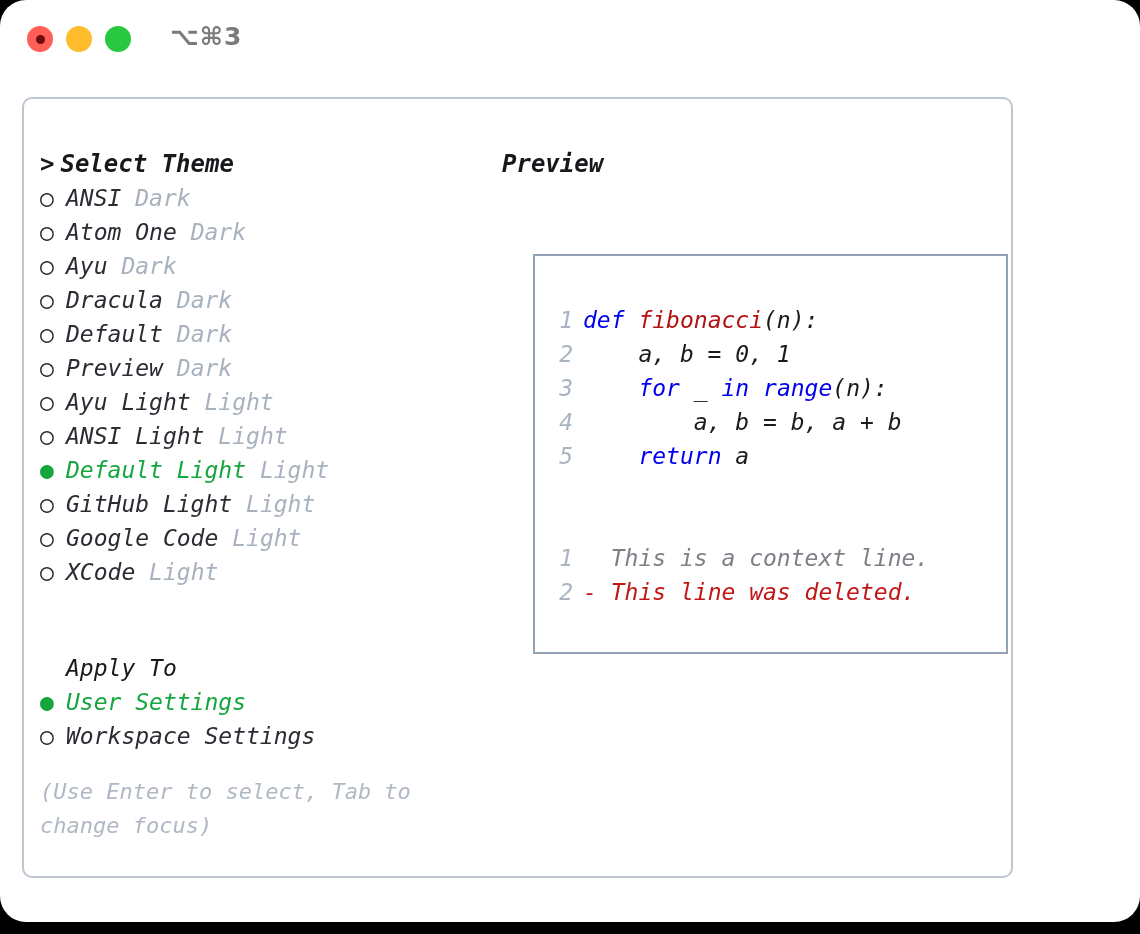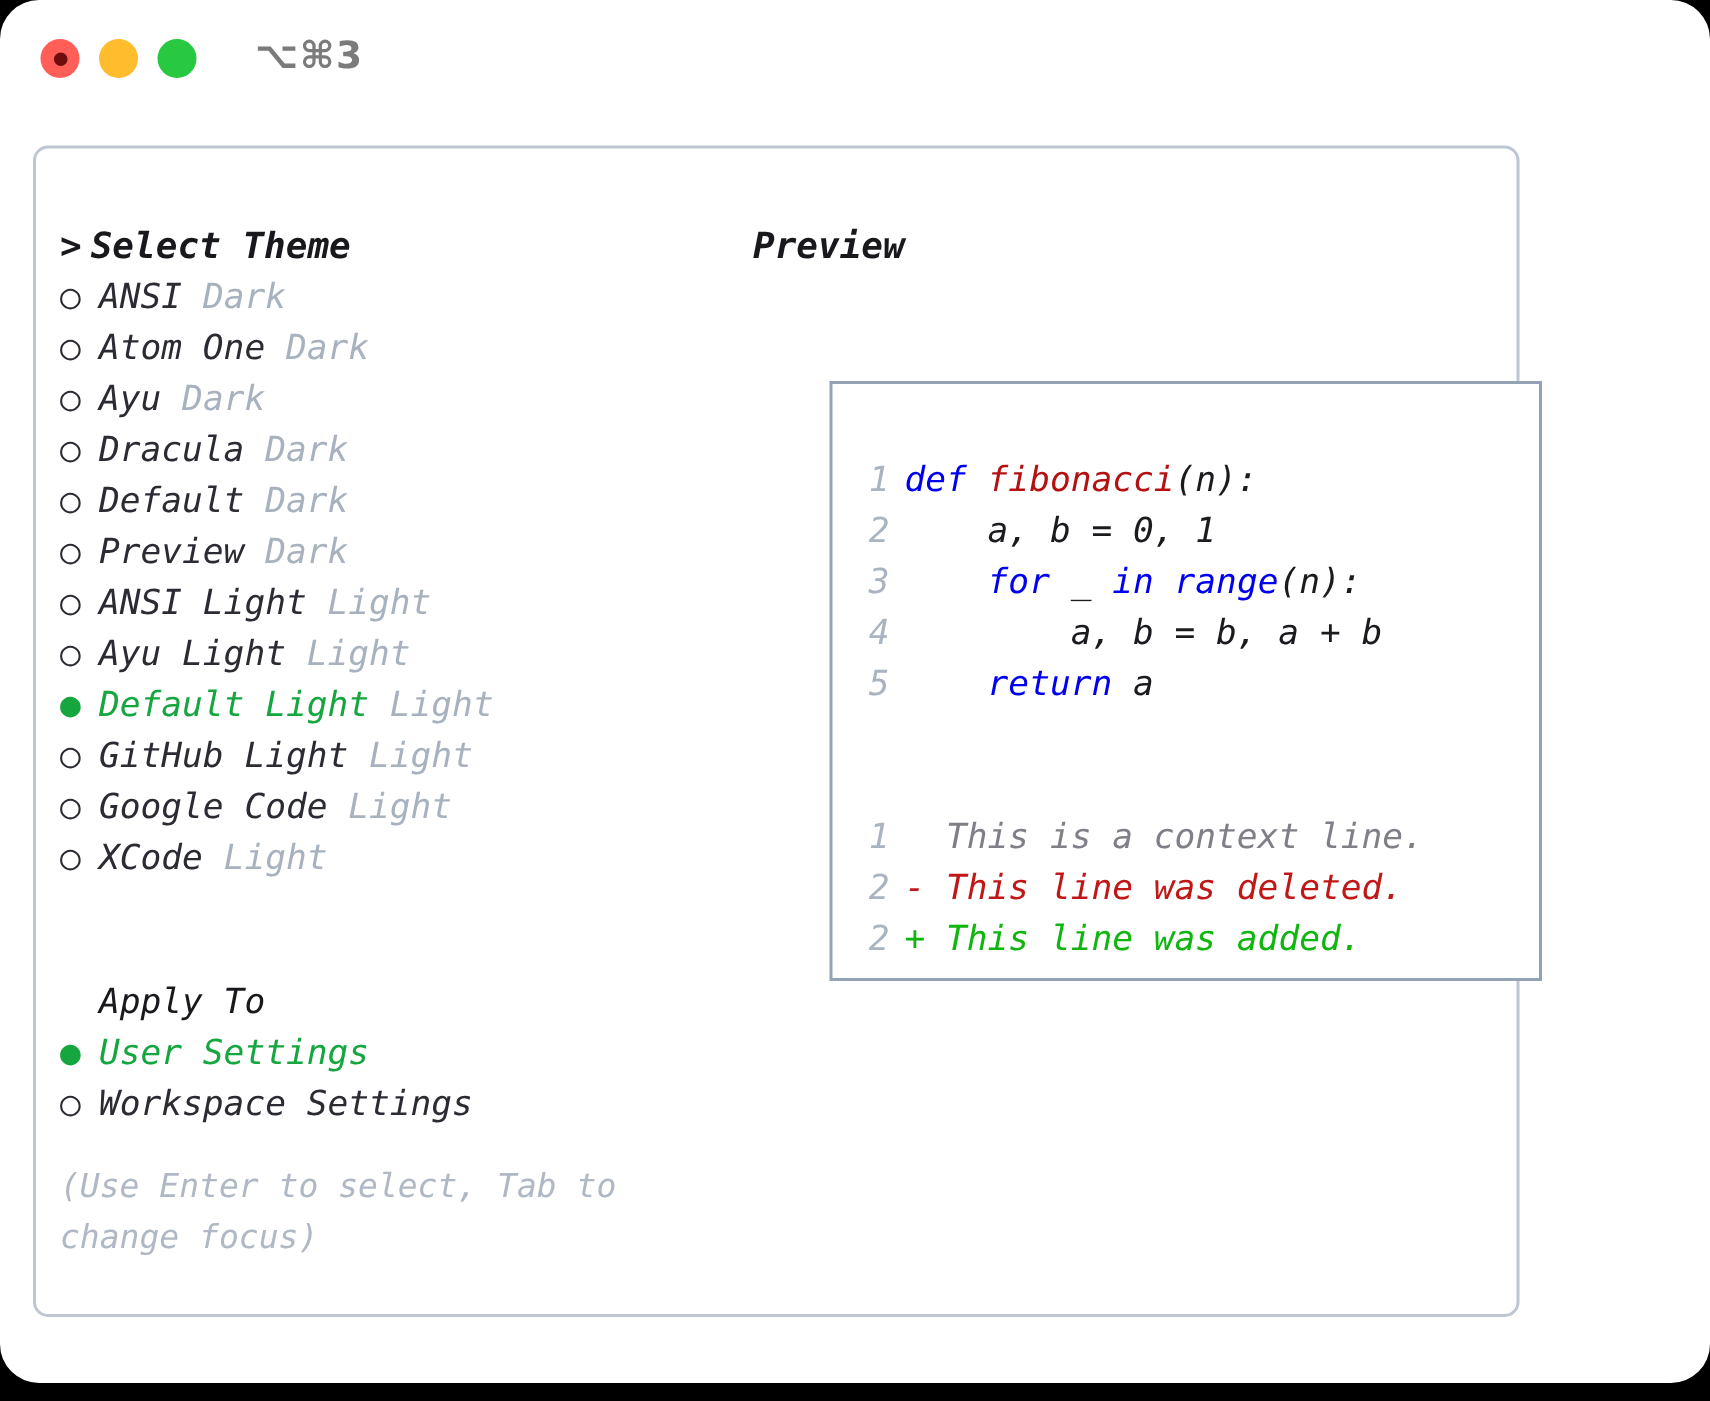--- a/index.html
+++ b/index.html
@@ -158,21 +158,20 @@
 
   .preview-box {
     position: absolute;
     left: 31px;
     top: 107px;
     width: 475px;
     height: 400px;
     border: 2px solid #93a3b5;
     box-sizing: border-box;
     background: #ffffff;
-    margin-left: 20px;
   }
 
   .code {
     position: absolute;
     left: 14px;
     top: 47px;
     font-size: 23px;
     line-height: 34px;
   }
   .cline {
@@ -215,22 +214,22 @@
 
       <div class="heading"><span class="caret">&gt;</span><span>Select Theme</span></div>
 
       <div>
         <div class="row"><span class="marker">○</span><span class="row-label">ANSI</span><span class="tag"> <span>Dark</span></span></div>
         <div class="row"><span class="marker">○</span><span class="row-label">Atom One</span><span class="tag"> <span>Dark</span></span></div>
         <div class="row"><span class="marker">○</span><span class="row-label">Ayu</span><span class="tag"> <span>Dark</span></span></div>
         <div class="row"><span class="marker">○</span><span class="row-label">Dracula</span><span class="tag"> <span>Dark</span></span></div>
         <div class="row"><span class="marker">○</span><span class="row-label">Default</span><span class="tag"> <span>Dark</span></span></div>
         <div class="row"><span class="marker">○</span><span class="row-label">Preview</span><span class="tag"> <span>Dark</span></span></div>
+        <div class="row"><span class="marker">○</span><span class="row-label">Ayu Light</span><span class="tag"> <span>Light</span></span></div>
         <div class="row"><span class="marker">○</span><span class="row-label">ANSI Light</span><span class="tag"> <span>Light</span></span></div>
-        <div class="row"><span class="marker">○</span><span class="row-label">Ayu Light</span><span class="tag"> <span>Light</span></span></div>
         <div class="row selected"><span class="marker">●</span><span class="row-label">Default Light</span><span class="tag"> <span>Light</span></span></div>
         <div class="row"><span class="marker">○</span><span class="row-label">GitHub Light</span><span class="tag"> <span>Light</span></span></div>
         <div class="row"><span class="marker">○</span><span class="row-label">Google Code</span><span class="tag"> <span>Light</span></span></div>
         <div class="row"><span class="marker">○</span><span class="row-label">XCode</span><span class="tag"> <span>Light</span></span></div>
       </div>
 
       <div class="spacer-sm"></div>
 
       <div class="subheading">Apply To</div>
 
@@ -260,20 +259,19 @@
 
           <div class="cline"><span class="ln">5</span><span class="plain">    </span><span class="kw">return</span><span class="plain"> a</span></div>
 
           <div class="blank"></div>
           <div class="blank"></div>
 
           <div class="cline"><span class="ln">1</span><span class="ctx"> </span><span class="ctx"> This is a context line.</span></div>
 
           <div class="cline"><span class="ln">2</span><span class="del">-</span><span class="del"> This line was deleted.</span></div>
 
-          <div class="cline"><span class="ln">2</span><span class="add">+</span><span class="add"> This line was added.</span></div>
 
         </div>
       </div>
     </div>
 
   </div>
 </div>
 
 </body></html>

